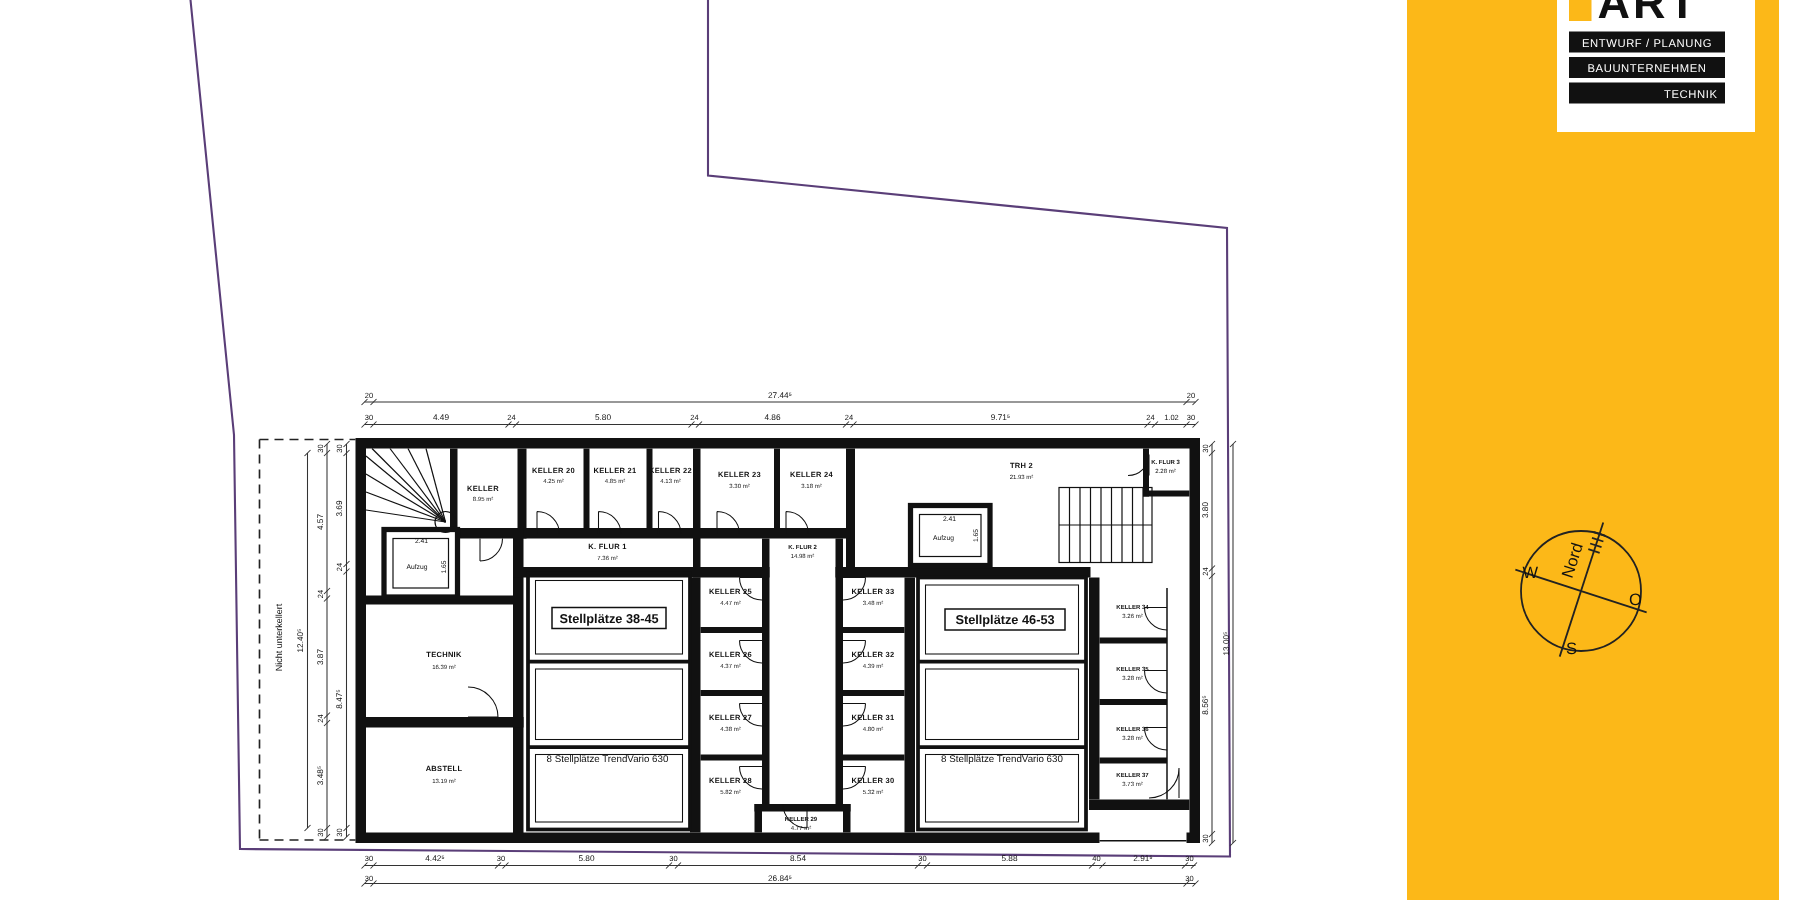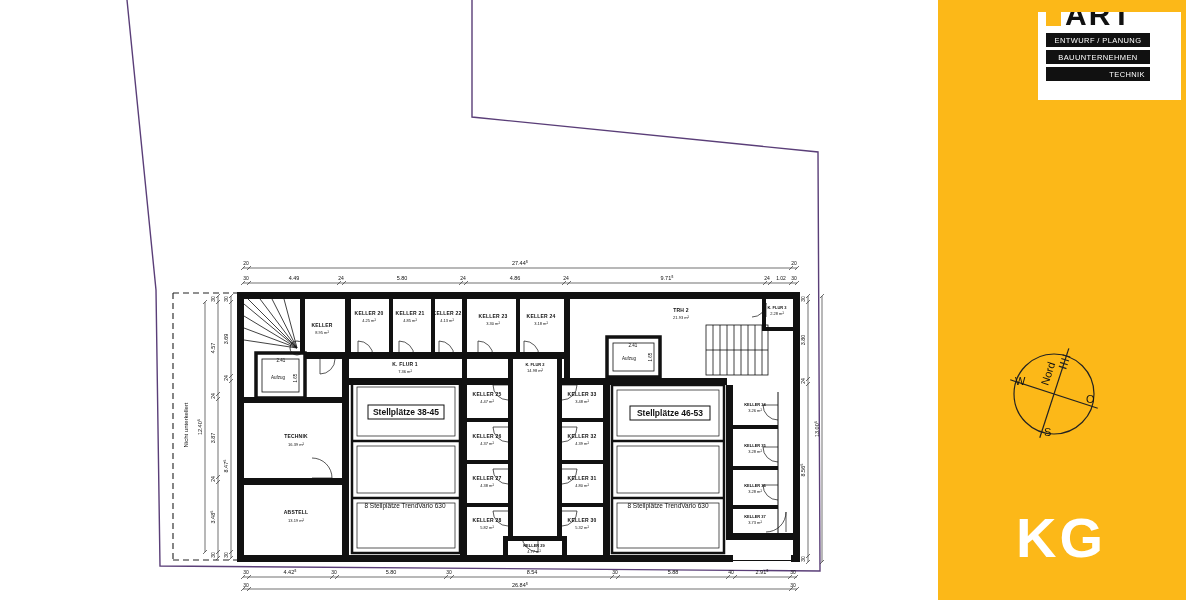--- a/index.html
+++ b/index.html
@@ -1,22 +1,22 @@
 <!DOCTYPE html>
 <html><head>
 <meta charset="utf-8">
 <style>
   html,body{margin:0;padding:0;background:#fff;}
   #stage{position:relative;width:1200px;height:600px;overflow:hidden;background:#fff;
          font-family:"Liberation Sans",sans-serif;}
   #plan-svg{position:absolute;left:0;top:0;}
   
   #sidebar{position:absolute;left:938px;top:0;width:248px;height:600px;}
-  #logo-panel{position:absolute;left:100px;top:12px;width:143px;height:84px;background:#fff;
-              overflow:hidden;padding:0 0 4px 0;}
+  #logo-panel{position:absolute;left:100px;top:0;width:122px;height:84px;background:#fff;
+              overflow:hidden;padding:0 10px 4px 0;}
   #logo-top{display:flex;align-items:flex-start;margin:-12px 0 2px 8px;}
   #logo-sq{width:15px;height:14px;margin-top:12px;}
   #logo-brand{font-size:30px;font-weight:bold;color:#111;letter-spacing:2px;margin-left:4px;
               line-height:1;}
   .logo-bar{width:104px;height:14px;background:#111;color:#fff;font-size:7.5px;font-weight:normal;
             letter-spacing:.4px;display:flex;align-items:center;justify-content:center;
             margin:3px 0 0 8px;}
   .logo-bar.right{justify-content:flex-end;padding-right:5px;box-sizing:border-box;}
   #compass-wrap{position:absolute;left:64px;top:340px;width:104px;height:104px;}
   #floor-label{position:absolute;left:78px;top:505px;font-size:56px;font-weight:800;
@@ -329,16 +329,15 @@
         <line x1="48" y1="22" x2="56" y2="22"></line>
             <line x1="48" y1="26" x2="56" y2="26"></line>
       </g>
       <text x="46" y="46" font-size="11" transform="rotate(-72 46 46)" fill="#222">Nord</text>
       <text x="13" y="45" font-size="11" fill="#222">W</text>
       <text x="84" y="63" font-size="11" fill="#222">O</text>
       <text x="42" y="96" font-size="11" fill="#222">S</text>
     </svg>
   </div>
 
-  <div id="floor-label">KG</div>
 </div>
 
 </div>
 
 </body></html>

